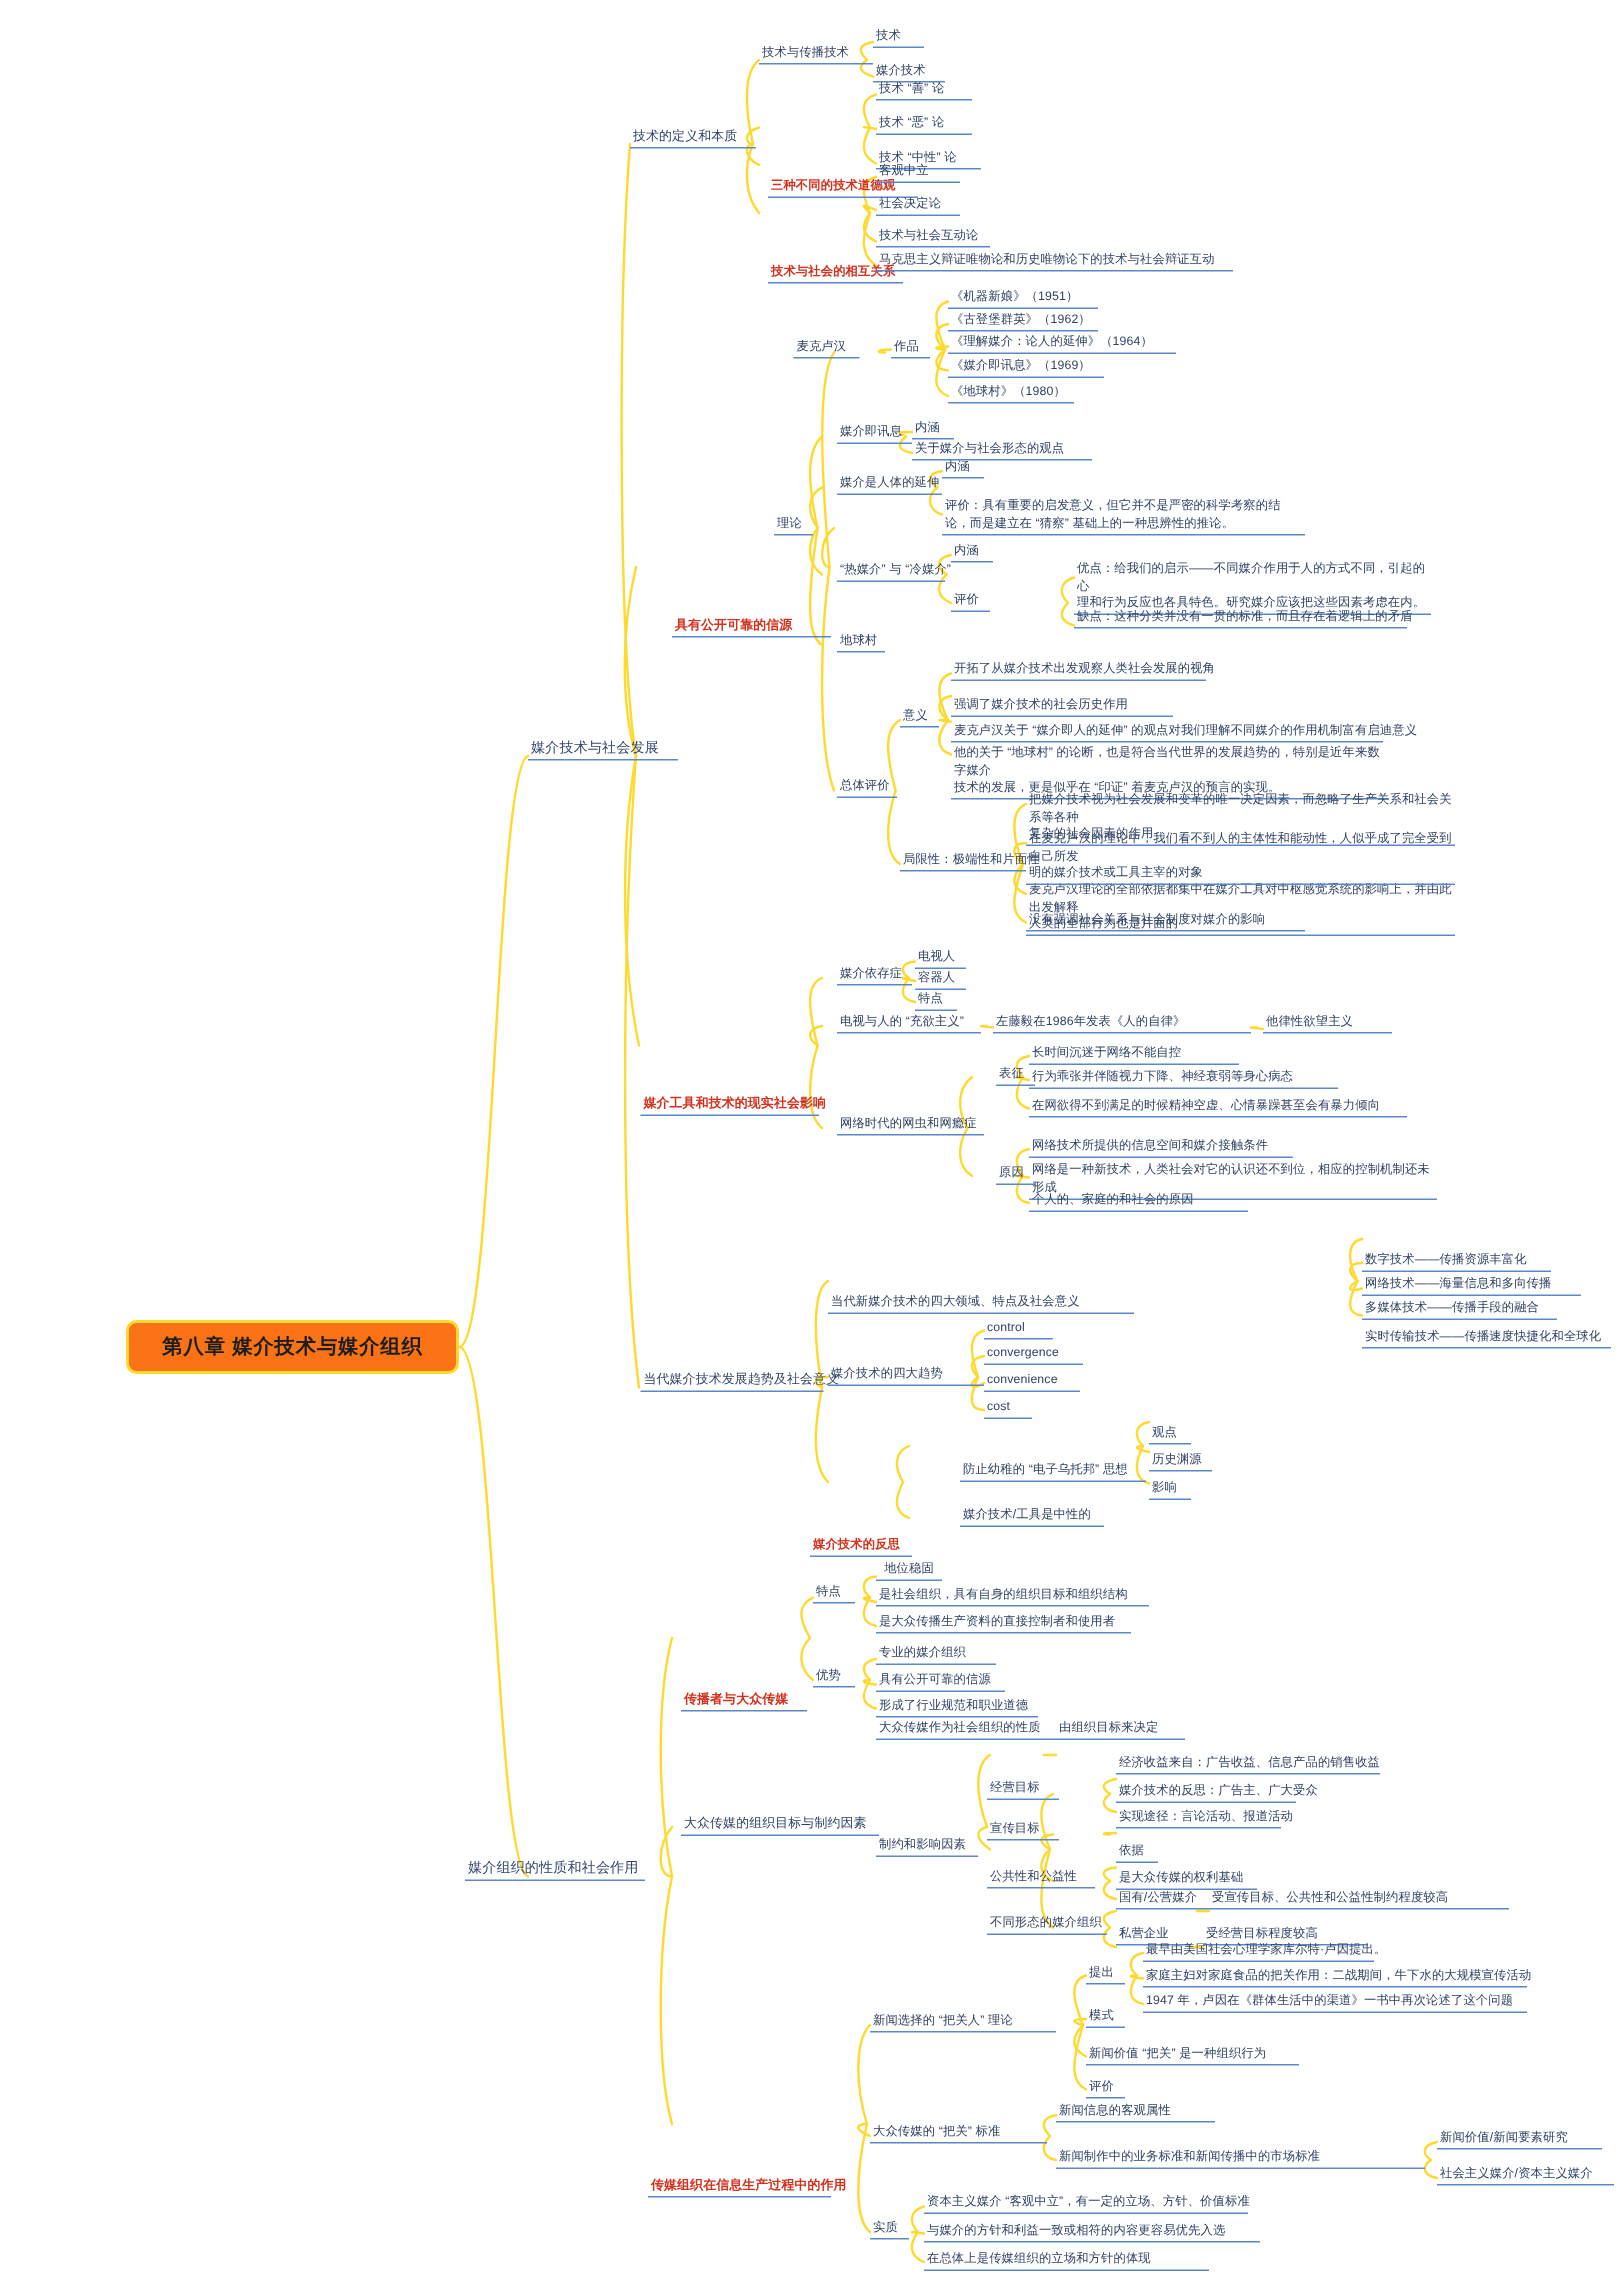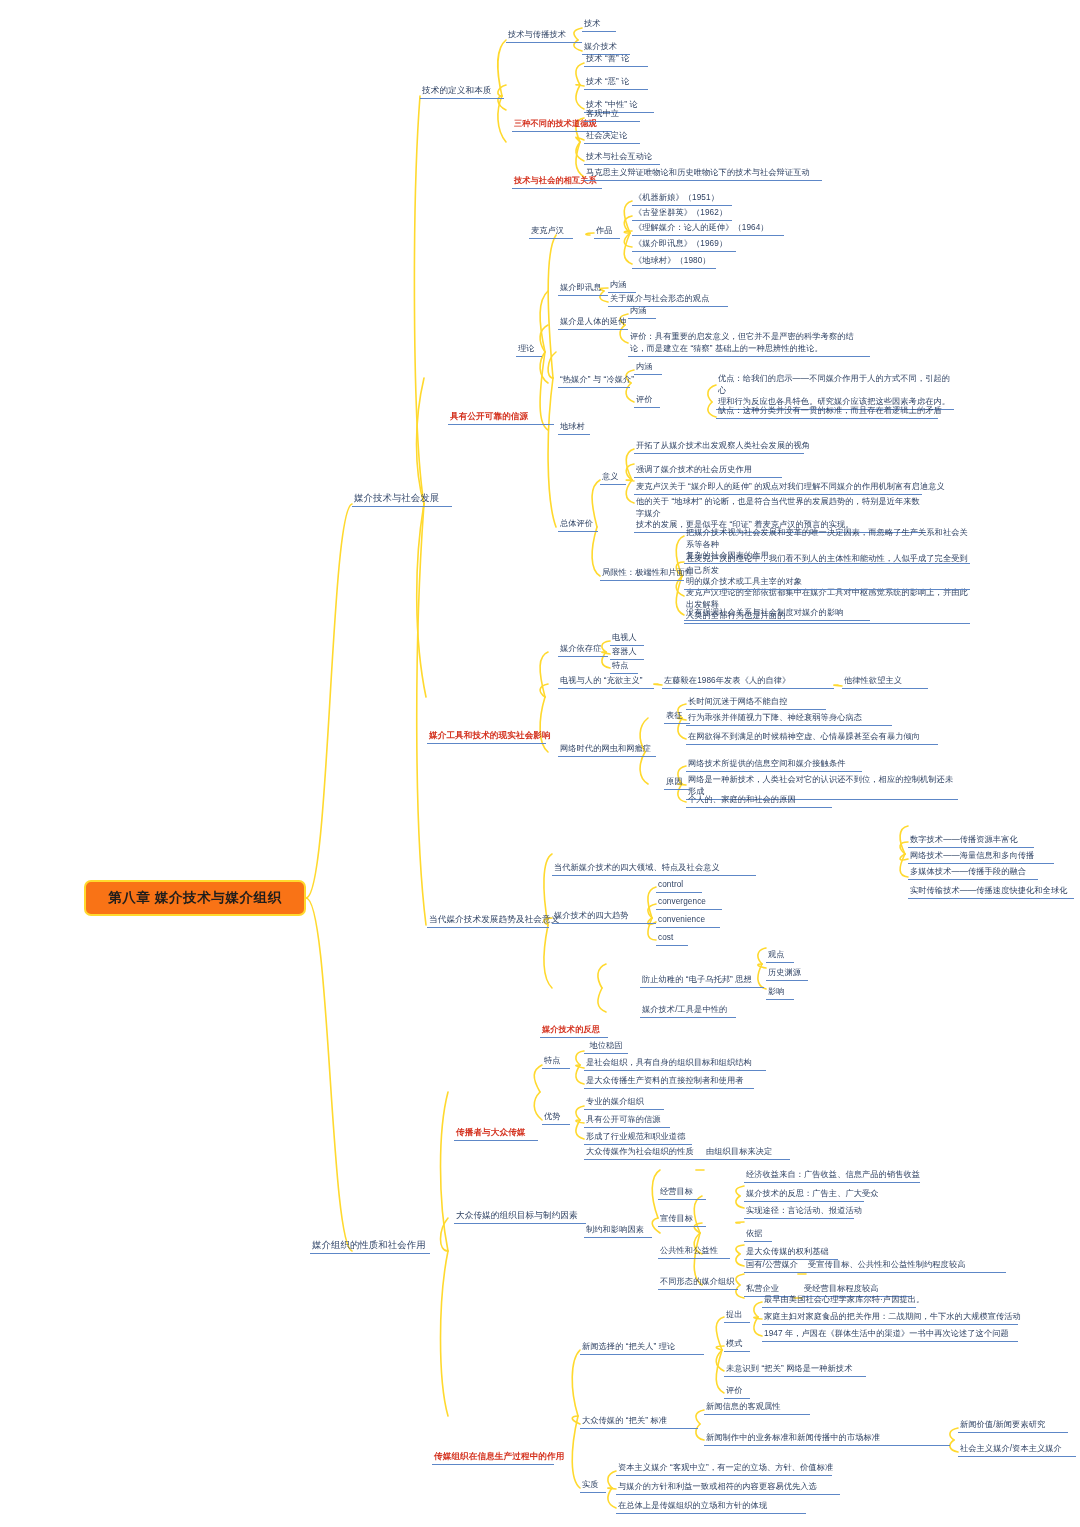--- a/index.html
+++ b/index.html
@@ -376,21 +376,21 @@
   <div class="node" style="left:806px;top:1259px;width:200px;">受宣传目标、公共性和公益性制约程度较高</div>
   <div class="node" style="left:744px;top:1283px;width:50px;">私营企业</div>
   <div class="node" style="left:802px;top:1283px;width:110px;">受经营目标程度较高</div>
 
   <div class="node" style="left:580px;top:1341px;width:124px;">新闻选择的 “把关人” 理论</div>
   <div class="node" style="left:724px;top:1309px;width:26px;">提出</div>
   <div class="node" style="left:762px;top:1294px;width:154px;">最早由美国社会心理学家库尔特·卢因提出。</div>
   <div class="node" style="left:762px;top:1311px;width:256px;">家庭主妇对家庭食品的把关作用：二战期间，牛下水的大规模宣传活动</div>
   <div class="node" style="left:762px;top:1328px;width:256px;">1947 年，卢因在《群体生活中的渠道》一书中再次论述了这个问题</div>
   <div class="node" style="left:724px;top:1338px;width:26px;">模式</div>
-  <div class="node" style="left:724px;top:1363px;width:142px;">未意识到 “把关” 网络是一种新技术</div>
+  <div class="node" style="left:724px;top:1363px;width:142px;">新闻价值 “把关” 是一种组织行为</div>
   <div class="node" style="left:724px;top:1385px;width:26px;">评价</div>
 
   <div class="node" style="left:580px;top:1415px;width:118px;">大众传媒的 “把关” 标准</div>
   <div class="node" style="left:704px;top:1401px;width:106px;">新闻信息的客观属性</div>
   <div class="node" style="left:704px;top:1432px;width:246px;">新闻制作中的业务标准和新闻传播中的市场标准</div>
   <div class="node" style="left:958px;top:1419px;width:110px;">新闻价值/新闻要素研究</div>
   <div class="node" style="left:958px;top:1443px;width:118px;">社会主义媒介/资本主义媒介</div>
 
   <div class="node" style="left:580px;top:1479px;width:26px;">实质</div>
   <div class="node" style="left:616px;top:1462px;width:216px;">资本主义媒介 “客观中立”，有一定的立场、方针、价值标准</div>

